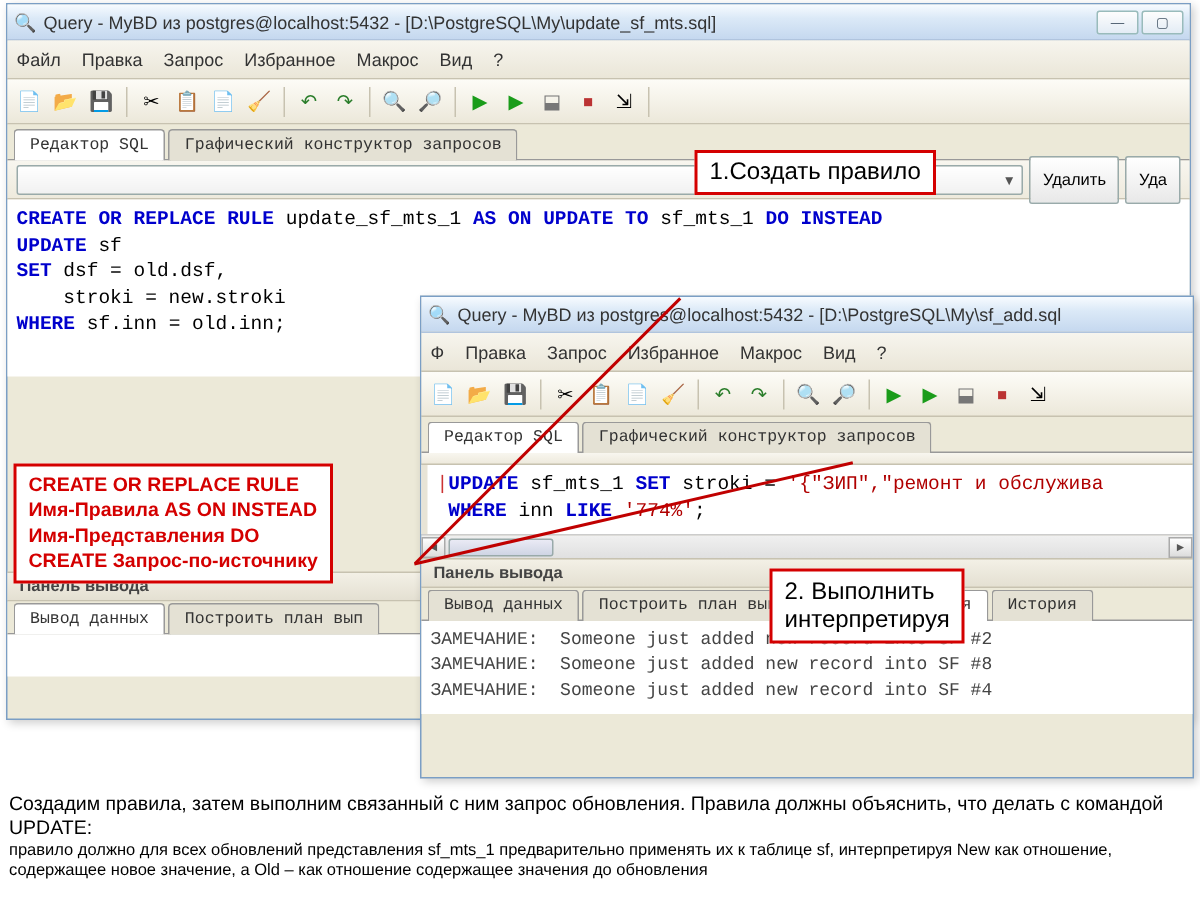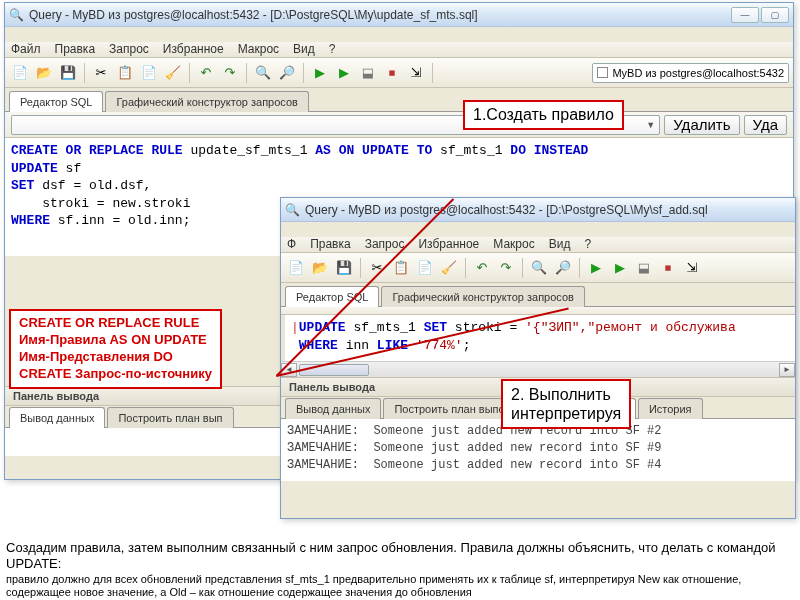--- a/index.html
+++ b/index.html
@@ -35,29 +35,28 @@
   .win-controls { display: flex; gap: 2px; }
   .win-btn {
     width: 28px; height: 16px;
     border: 1px solid #9bb; border-radius: 2px;
     background: linear-gradient(#fdfdfd,#e3ecf5);
     font-size: 9px; line-height: 14px; text-align: center;
     color: #456;
   }
   .menubar {
     background: linear-gradient(#f7f5ee,#eae6d8);
-    height: 16px;
+    height: 26px;
     display: flex;
-    align-items: flex-start;
+    align-items: center;
     padding: 0 6px;
     gap: 14px;
     border-bottom: 1px solid #c7c2b0;
     font-size: 12px;
     color: #333;
-    margin-top: 15px;
   }
   .menubar span { cursor: default; }
   .toolbar {
     background: linear-gradient(#fdfcf7,#ece8da);
     height: 30px;
     border-bottom: 1px solid #c7c2b0;
     display: flex;
     align-items: center;
     padding: 0 4px;
     gap: 2px;
@@ -84,42 +83,43 @@
     background: #e4e1d4;
     border: 1px solid #999;
     border-bottom: none;
     border-radius: 3px 3px 0 0;
     margin-right: 2px;
     font-size: 11px;
     color: #333;
     cursor: pointer;
     position: relative;
     top: 1px;
+    font-family: Liberation Mono, monospace;
   }
   .tab.active { background: #fff; font-weight: normal; top: 1px; z-index: 2; }
   .subbar {
     background: linear-gradient(#f8f6ef,#eeeadd);
     height: 26px;
     border-bottom: 1px solid #c7c2b0;
     display: flex; align-items: center; padding: 0 6px; gap: 4px;
   }
   .combo {
     flex: 1; height: 20px;
     border: 1px solid #9aa;
     background: linear-gradient(#fff,#f1f1f1);
     border-radius: 2px;
     display: flex; align-items: center; justify-content: flex-end;
     padding-right: 4px;
   }
   .combo .dd { color: #555; font-size: 9px; }
   .btn-txt {
-    height: 20px; padding: 0 8px;
+    height: 32px; padding: 0 8px;
     border: 1px solid #9aa; border-radius: 2px;
     background: linear-gradient(#fff,#e8e8e8);
-    font-size: 15px;
+    font-size: 11px;
     display: flex; align-items: center;
   }
   .editor {
     background: #fff;
     font-family: "Courier New", monospace;
     font-size: 13px;
     padding: 4px 6px;
     white-space: pre;
     overflow: hidden;
     line-height: 1.35;
@@ -176,21 +176,21 @@
     z-index: 40;
   }
   .checkbox-combo {
     display: flex; align-items: center; gap: 4px;
     border: 1px solid #9aa; background: #fff;
     padding: 1px 4px; height: 20px; border-radius: 2px;
     font-size: 11px;
   }
   .bottom-text {
     position: absolute;
-    left: 6px; right: 6px; bottom: 0;
+    left: 6px; right: 6px; bottom: 12px;
     font-family: Arial, sans-serif;
     font-size: 13px;
     line-height: 1.25;
     color: #000;
   }
   .bottom-text .small { font-size: 11px; }
 </style>
 </head>
 <body>
 
@@ -228,24 +228,20 @@
     <div class="tbtn">🔍</div>
     <div class="tbtn">🔎</div>
     <div class="tsep"></div>
     <div class="tbtn" style="color:#1a9c1a">▶</div>
     <div class="tbtn" style="color:#1a9c1a">▶</div>
     <div class="tbtn" style="color:#777">⬓</div>
     <div class="tbtn" style="color:#b33">⏹</div>
     <div class="tbtn">⇲</div>
     <div class="tsep"></div>
     <div style="flex:1"></div>
-    <div class="checkbox-combo">
-      <span style="width:11px;height:11px;border:1px solid #888;display:inline-block"></span>
-      <span>MyBD из postgres@localhost:5432</span>
-    </div>
   </div>
   <div class="tabbar">
     <div class="tab active">Редактор SQL</div>
     <div class="tab">Графический конструктор запросов</div>
   </div>
   <div class="subbar">
     <div class="combo">
         <span class="dd">▼</span>
       </div>
     <div class="btn-txt">Удалить</div>
@@ -320,36 +316,36 @@
     <div class="sb-arrow">►</div>
   </div>
   <div class="panel-label">Панель вывода</div>
   <div class="tabbar" style="height:22px">
     <div class="tab">Вывод данных</div>
     <div class="tab">Построить план выполнения</div>
     <div class="tab active">Сообщения</div>
     <div class="tab">История</div>
   </div>
   <div class="output" style="height:62px"><span>ЗАМЕЧАНИЕ:  Someone just added new record into SF #2</span>
-<span>ЗАМЕЧАНИЕ:  Someone just added new record into SF #9</span>
+<span>ЗАМЕЧАНИЕ:  Someone just added new record into SF #8</span>
 <span>ЗАМЕЧАНИЕ:  Someone just added new record into SF #4</span></div>
 </div>
 
 <div class="callout" style="left:463px; top:100px; font-size:16px;">
   <span>1.Создать правило</span>
 </div>
 
-<div class="callout" style="left:501px; top:379px; font-size:16px; line-height:1.2;">
+<div class="callout" style="left:513px; top:379px; font-size:16px; line-height:1.2;">
   <div>2. Выполнить</div>
   <div>интерпретируя</div>
 </div>
 
 <div class="callout" style="left:9px; top:309px; font-size:13px; line-height:1.3;">
   <div class="red">CREATE OR REPLACE RULE</div>
-  <div class="red">Имя-Правила AS ON UPDATE</div>
+  <div class="red">Имя-Правила AS ON INSTEAD</div>
   <div class="red">Имя-Представления DO</div>
   <div class="red">CREATE Запрос-по-источнику</div>
 </div>
 
 <div class="bottom-text">
   <div>Создадим правила, затем выполним связанный с ним запрос обновления. Правила должны объяснить, что делать с командой UPDATE:</div>
   <div class="small">правило должно для всех обновлений представления sf_mts_1 предварительно применять их к таблице sf, интерпретируя New как отношение, содержащее новое значение, а Old – как отношение содержащее значения до обновления</div>
 </div>
 
 </body></html>

